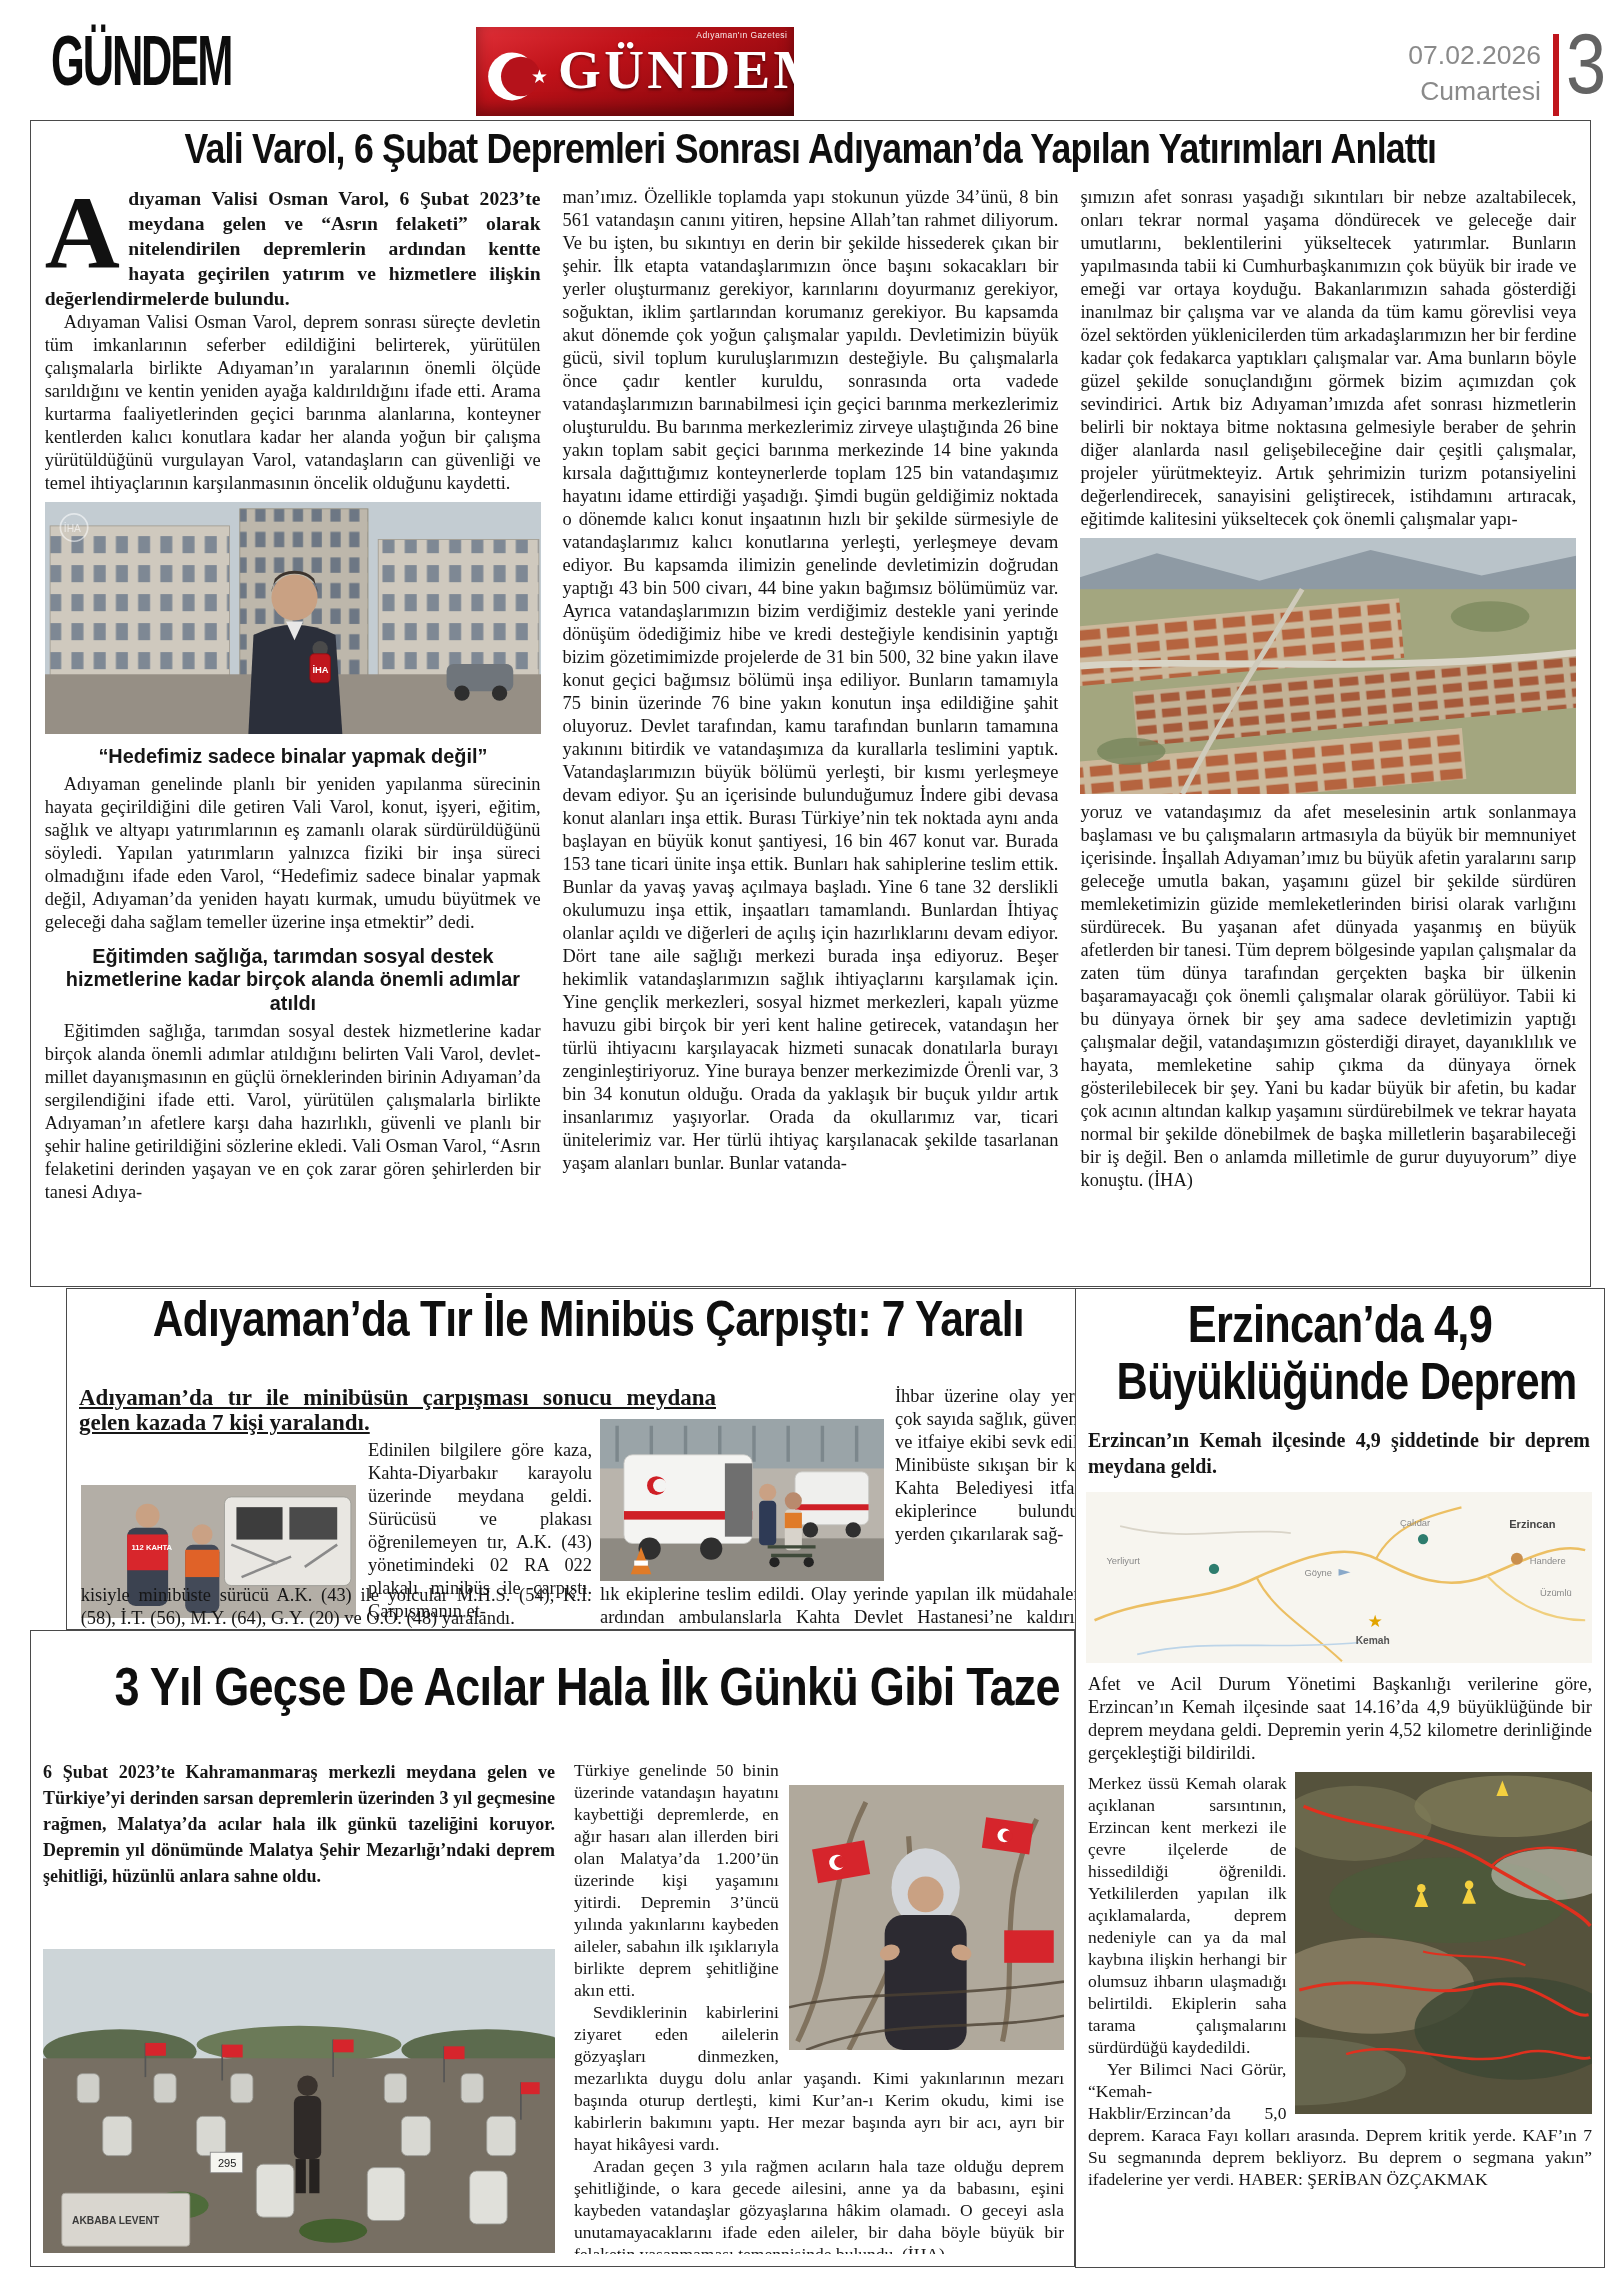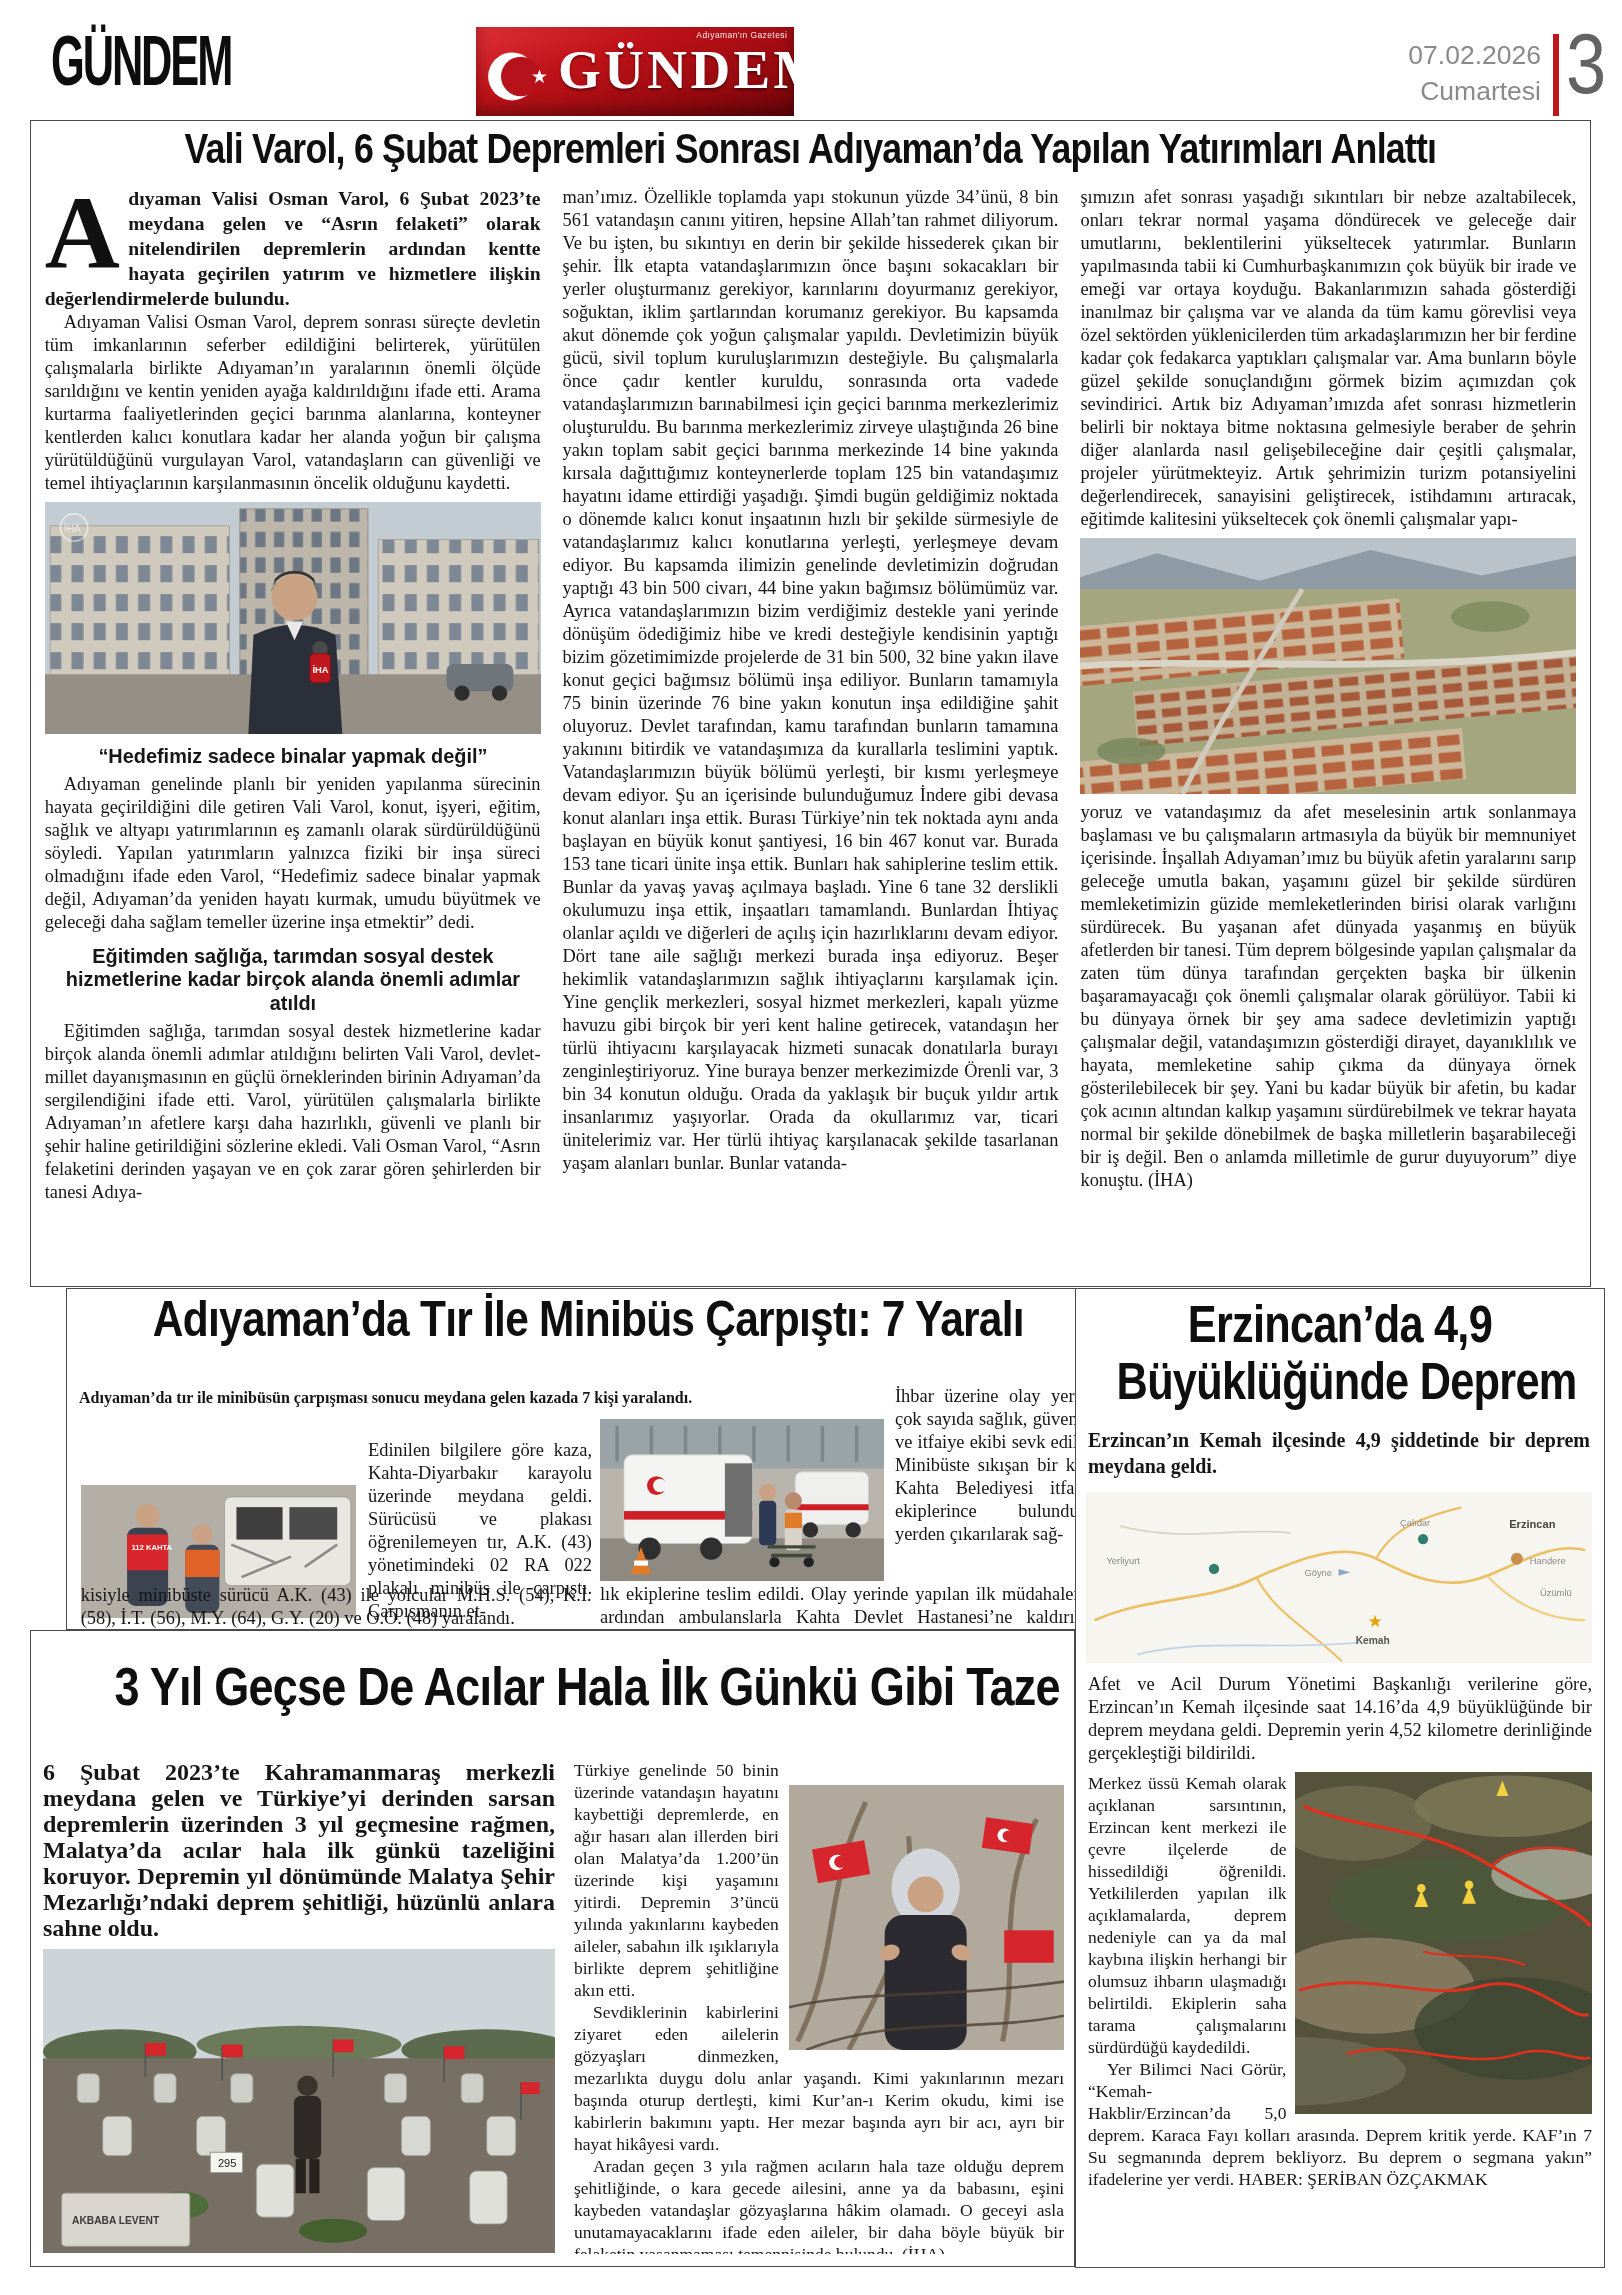--- a/index.html
+++ b/index.html
@@ -156,21 +156,21 @@
         <p>yoruz ve vatandaşımız da afet meselesinin artık sonlanmaya başlaması ve bu çalışmaların artmasıyla da büyük bir memnuniyet içerisinde. İnşallah Adıyaman’ımız bu büyük afetin yaralarını sarıp geleceğe umutla bakan, yaşamını güzel bir şekilde sürdüren memleketimizin güzide memleketlerinden birisi olarak varlığını sürdürecek. Bu yaşanan afet dünyada yaşanmış en büyük afetlerden bir tanesi. Tüm deprem bölgesinde yapılan çalışmalar da zaten tüm dünya tarafından gerçekten başka bir ülkenin başaramayacağı çok önemli çalışmalar olarak görülüyor. Tabii ki bu dünyaya örnek bir şey ama sadece devletimizin yaptığı çalışmalar değil, vatandaşımızın gösterdiği dirayet, dayanıklılık ve hayata, memleketine sahip çıkma da dünyaya örnek gösterilebilecek bir şey. Yani bu kadar büyük bir afetin, bu kadar çok acının altından kalkıp yaşamını sürdürebilmek ve tekrar hayata normal bir şekilde dönebilmek de başka milletlerin başarabileceği bir iş değil. Ben o anlamda milletimle de gurur duyuyorum” diye konuştu. (İHA)</p>
       </div>
     </div>
   </div>
 
   <div class="abox" style="left:30px;top:1288px;width:1045px;height:342px;margin-left:36px;">
     <div class="hl" style="top:5.1px;font-size:50px;">
       <span>Adıyaman’da Tır İle Minibüs Çarpıştı: 7 Yaralı</span>
     </div>
 
-    <div class="abs bt lede" style="left:12px;top:96px;width:637px;font-size:16px;line-height:25px;">Adıyaman’da tır ile minibüsün çarpışması sonucu meydana gelen kazada 7 kişi yaralandı.</div>
+    <div class="abs bt lede" style="left:12px;top:96px;width:637px;font-size:23px;line-height:25px;text-decoration:underline;">Adıyaman’da tır ile minibüsün çarpışması sonucu meydana gelen kazada 7 kişi yaralandı.</div>
 
     <div class="abs photo" style="left:13.7px;top:196px;width:275px;height:133px;">
       <svg width="275" height="133" viewBox="0 0 322 156" preserveAspectRatio="none">
         <rect width="322" height="156" fill="#b3aea6"></rect>
         <rect x="168" y="14" width="148" height="104" rx="8" fill="#e9e7e2" stroke="#9b9b95"></rect>
         <rect x="182" y="26" width="54" height="38" fill="#3d3d3d"></rect>
         <rect x="244" y="26" width="56" height="38" fill="#4a4a4a"></rect>
         <path d="M176,70 L230,92 M188,108 L246,84 M300,70 L262,96" stroke="#8a8a8a" stroke-width="3" fill="none"></path>
         <circle cx="78" cy="36" r="14" fill="#c9a183"></circle>
         <rect x="54" y="50" width="48" height="92" rx="10" fill="#3b4250"></rect>
@@ -289,21 +289,21 @@
       <p>Merkez üssü Kemah olarak açıklanan sarsıntının, Erzincan kent merkezi ile çevre ilçelerde de hissedildiği öğrenildi. Yetkililerden yapılan ilk açıklamalarda, deprem nedeniyle can ya da mal kaybına ilişkin herhangi bir olumsuz ihbarın ulaşmadığı belirtildi. Ekiplerin saha tarama çalışmalarını sürdürdüğü kaydedildi.</p>
       <p class="indent">Yer Bilimci Naci Görür, “Kemah-Hakblir/Erzincan’da 5,0 deprem. Karaca Fayı kolları arasında. Deprem kritik yerde. KAF’ın 7 Su segmanında deprem bekliyorz. Bu deprem o segmana yakın” ifadelerine yer verdi. HABER: ŞERİBAN ÖZÇAKMAK</p>
     </div>
   </div>
 
   <div class="abox" style="left:30px;top:1630px;width:1045px;height:637px;">
     <div class="hl" style="top:29px;font-size:53px;">
       <span>3 Yıl Geçse De Acılar Hala İlk Günkü Gibi Taze</span>
     </div>
 
-    <div class="abs bt lede" style="left:12px;top:128px;width:512px;font-size:24px;line-height:26px;">6 Şubat 2023’te Kahramanmaraş merkezli meydana gelen ve Türkiye’yi derinden sarsan depremlerin üzerinden 3 yıl geçmesine rağmen, Malatya’da acılar hala ilk günkü tazeliğini koruyor. Depremin yıl dönümünde Malatya Şehir Mezarlığı’ndaki deprem şehitliği, hüzünlü anlara sahne oldu.</div>
+    <div class="abs bt lede" style="left:12px;top:128px;width:512px;font-size:18px;line-height:26px;">6 Şubat 2023’te Kahramanmaraş merkezli meydana gelen ve Türkiye’yi derinden sarsan depremlerin üzerinden 3 yıl geçmesine rağmen, Malatya’da acılar hala ilk günkü tazeliğini koruyor. Depremin yıl dönümünde Malatya Şehir Mezarlığı’ndaki deprem şehitliği, hüzünlü anlara sahne oldu.</div>
 
     <div class="abs photo" style="left:12px;top:318px;width:512px;height:304px;">
       <svg width="512" height="304" viewBox="0 0 600 356" preserveAspectRatio="none">
         <rect width="600" height="356" fill="#cdd5d8"></rect>
         <ellipse cx="90" cy="120" rx="90" ry="26" fill="#5c6b4e"></ellipse>
         <ellipse cx="300" cy="112" rx="120" ry="22" fill="#6b7a58"></ellipse>
         <ellipse cx="520" cy="118" rx="100" ry="24" fill="#5c6b4e"></ellipse>
         <rect x="0" y="128" width="600" height="228" fill="#776f63"></rect>
         <g fill="#cfcfc9" stroke="#9a9a94">
           <rect x="40" y="146" width="26" height="34" rx="6"></rect>

